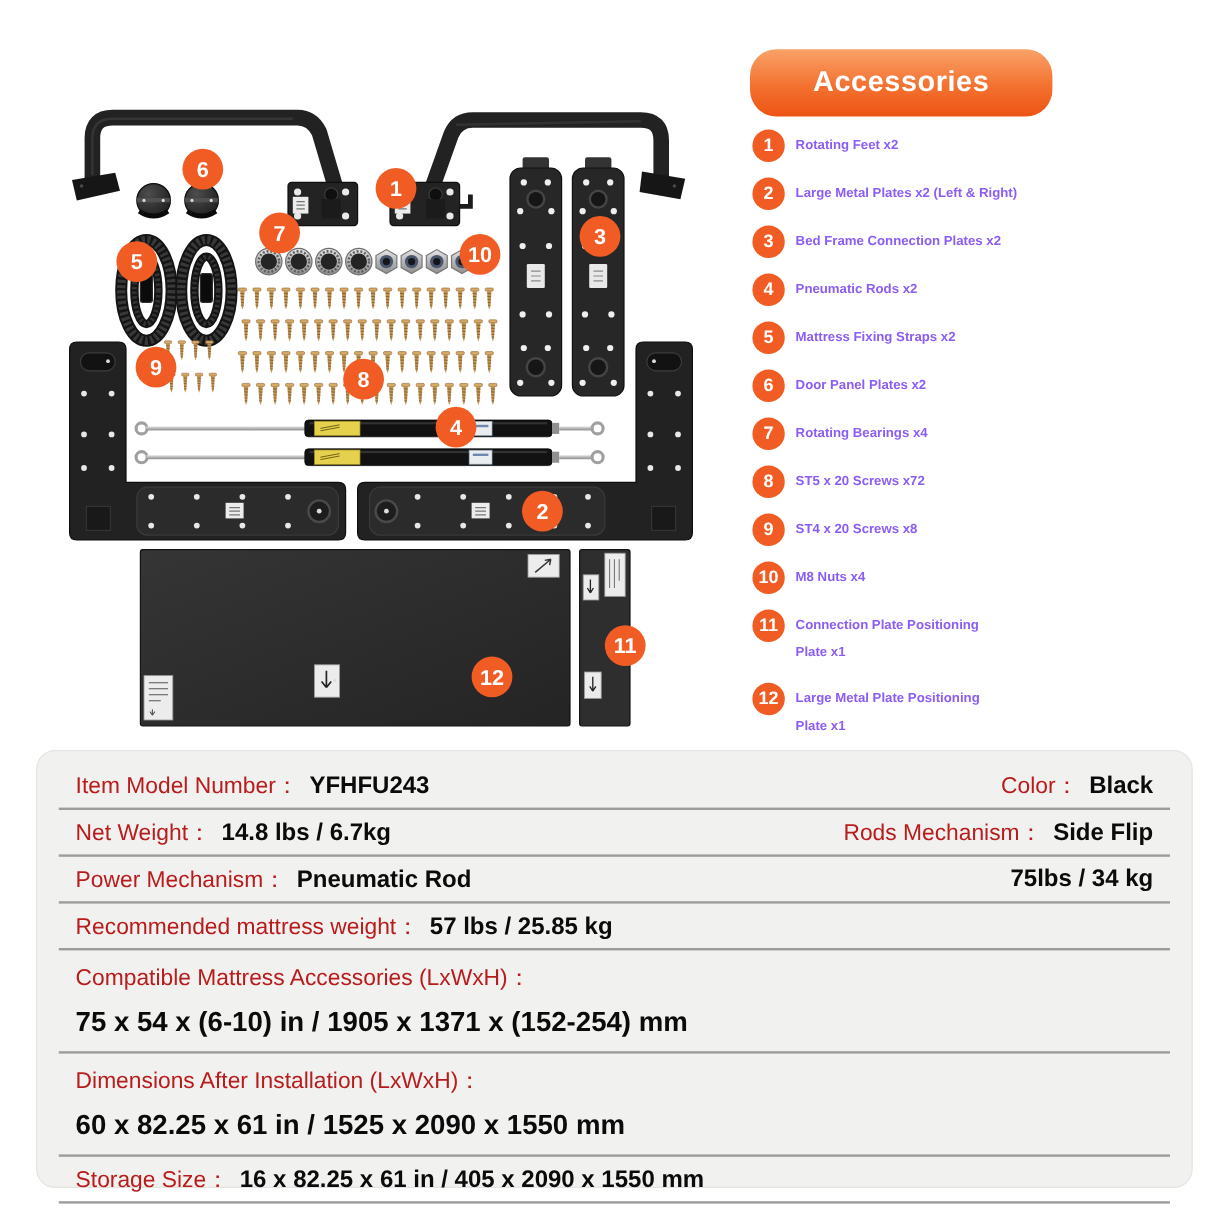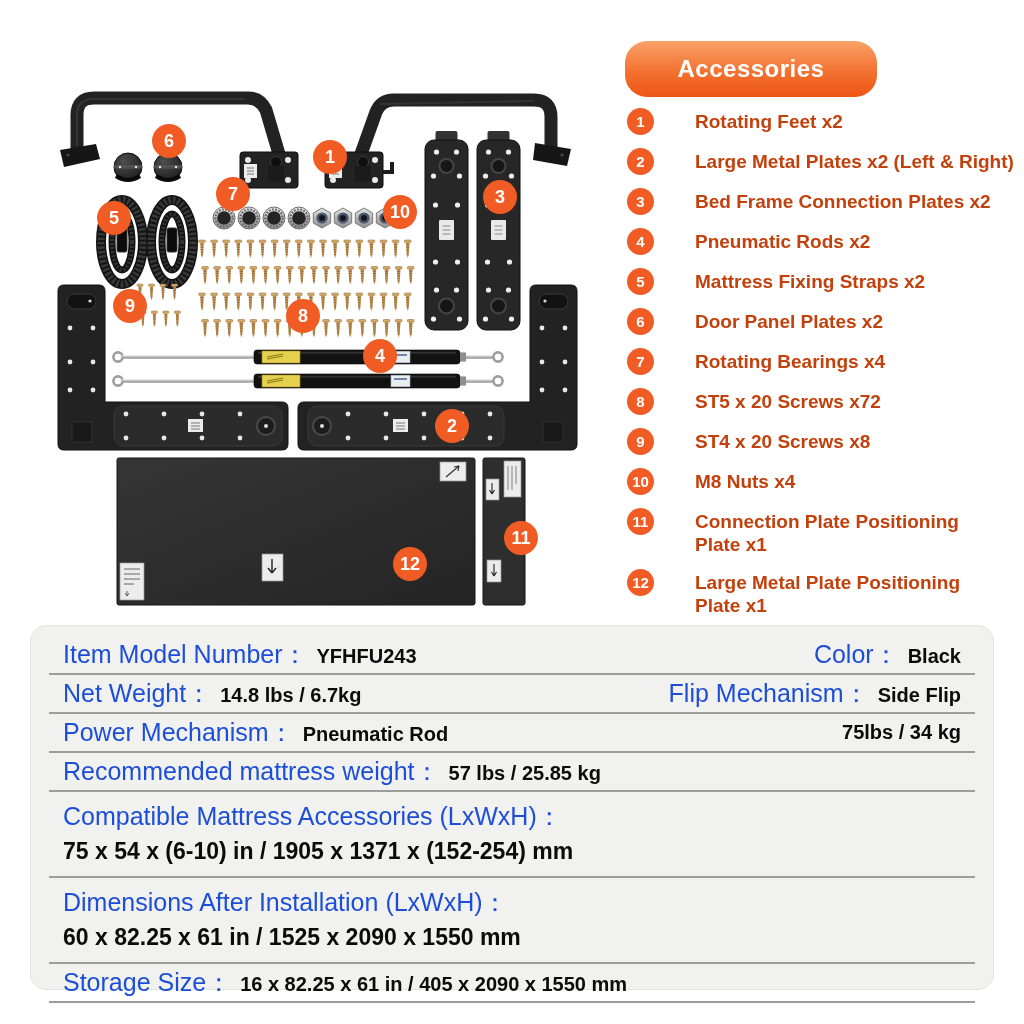--- a/index.html
+++ b/index.html
@@ -13,33 +13,33 @@
   .pill{width:252px;height:56px;margin-left:10px;border-radius:22px;
         background:linear-gradient(180deg,#f9a268 0%,#f37130 55%,#ee5414 100%);
         display:flex;align-items:center;justify-content:center;
         color:#ffffff;font-size:24px;font-weight:bold;letter-spacing:.5px;}
   #acc-list{list-style:none;margin:0;padding:0;position:absolute;left:12px;top:66px;
             display:flex;flex-direction:column;gap:12px;width:393px;}
   #acc-list li{display:flex;gap:9px;align-items:flex-start;}
   .nbadge{flex:0 0 27px;width:27px;height:27px;border-radius:50%;background:#f15c25;
           color:#fff;font-weight:bold;font-size:15px;display:flex;align-items:center;
           justify-content:center;margin-top:1px;}
-  .alabel{font-size:19px;font-weight:bold;color:#c2410c;line-height:23px;
-          white-space:pre-line;padding-top:3px;margin-left:32px;}
+  .alabel{font-size:11px;font-weight:bold;color:#8b5cf6;line-height:23px;
+          white-space:pre-line;padding-top:3px;}
 
   
   #specs-panel{position:absolute;left:30px;top:625px;width:964px;height:365px;
                background:#f1f1ef;border:1px solid #e4e4e1;border-radius:16px;
                padding:10px 18px 0;box-sizing:border-box;}
   .spec-row{display:flex;justify-content:space-between;align-items:center;
             min-height:37px;border-bottom:2px solid #9c9c9c;padding:0 14px;}
   .spec-row.stacked{flex-direction:column;align-items:flex-start;justify-content:center;
                     min-height:76px;padding-top:4px;padding-bottom:4px;}
   .cell{display:flex;align-items:baseline;}
-  .lbl{font-size:25px;color:#1d4ed8;}
+  .lbl{font-size:19px;color:#b91c1c;}
   .val{font-size:20px;font-weight:bold;color:#0b0b0b;margin-left:9px;}
   .stacked .lbl{line-height:34px;}
   .stacked .val-line{font-size:23px;font-weight:bold;color:#0b0b0b;line-height:36px;}
 </style>
 </head>
 <body>
 
 <div class="page">
 
   <svg id="parts-svg" viewBox="0 0 590 545" xmlns="http://www.w3.org/2000/svg">
@@ -475,21 +475,21 @@
           <span class="lbl">Color：</span>
           <span class="val">Black</span>
         </span>
       </div>
       <div class="spec-row">
         <span class="cell">
           <span class="lbl">Net Weight：</span>
           <span class="val">14.8 lbs / 6.7kg</span>
         </span>
         <span class="cell">
-          <span class="lbl">Flip Mechanism：</span>
+          <span class="lbl">Rods Mechanism：</span>
           <span class="val">Side Flip</span>
         </span>
       </div>
       <div class="spec-row">
         <span class="cell">
           <span class="lbl">Power Mechanism：</span>
           <span class="val">Pneumatic Rod</span>
         </span>
         <span class="cell">
           <span class="val">75lbs / 34 kg</span>

